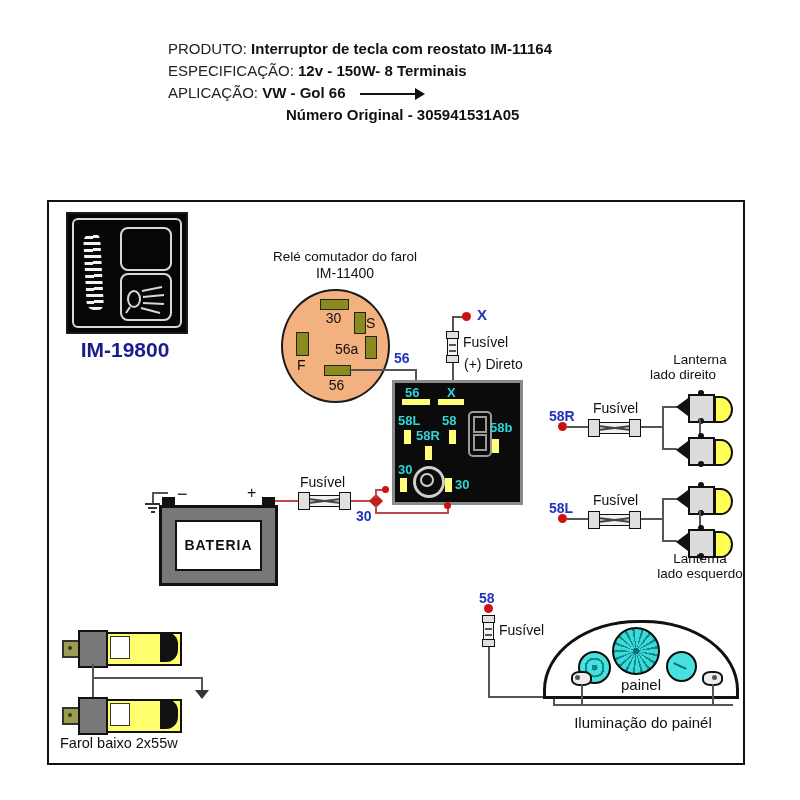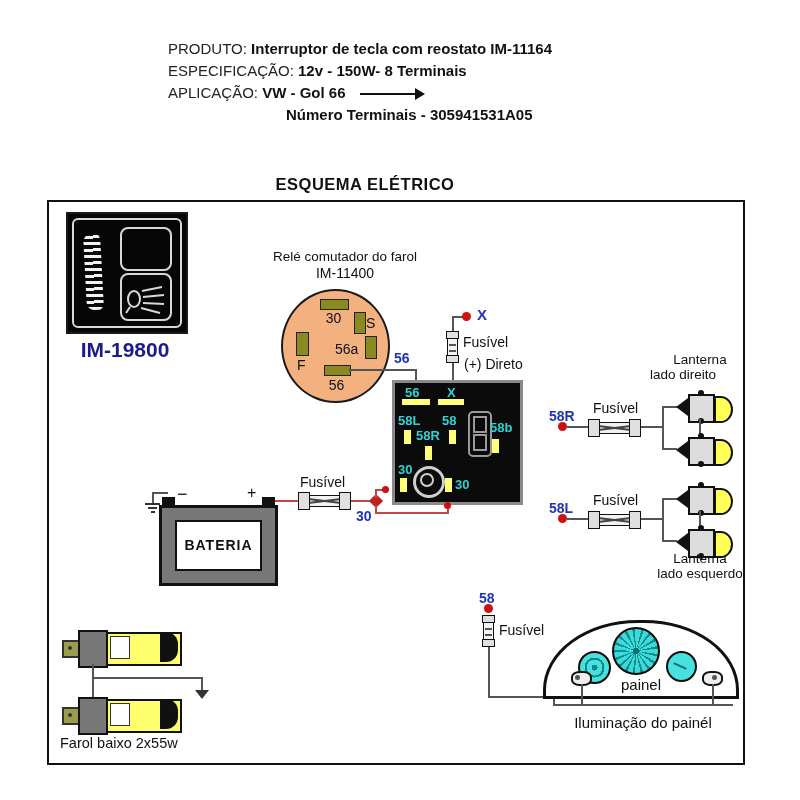--- a/index.html
+++ b/index.html
@@ -67,25 +67,24 @@
     <div>
       <span style="color:#222;">ESPECIFICAÇÃO:</span>
       <span style="font-weight:bold;">12v - 150W- 8 Terminais</span>
     </div>
     <div>
       <span style="color:#222;">APLICAÇÃO:</span>
       <span style="font-weight:bold;">VW - Gol 66</span>
       <span class="arrowline"></span>
     </div>
     <div style="padding-left:118px;">
-      <span style="font-weight:bold;">Número Terminais - 305941531A05</span>
-    </div>
-  </div>
-
-  <div class="abs" style="left:240px;top:175px;width:250px;text-align:center;font-size:16.5px;font-weight:bold;letter-spacing:.5px;">ESQUEMA ELÉTRICO</div>
+      <span style="font-weight:bold;">Número Original - 305941531A05</span>
+    </div>
+  </div>
+
 
   <div class="abs" style="left:47px;top:200px;width:694px;height:561px;border:2px solid #111;"></div>
 
   <div class="abs" style="left:66px;top:212px;width:118px;height:118px;background:#060606;border:2px solid #1a1a1a;">
     <div class="abs" style="left:4px;top:4px;right:4px;bottom:4px;border:2px solid #d8d8d8;border-radius:6px;"></div>
     <div class="abs" style="left:17px;top:20px;width:17px;height:76px;border-radius:45% 25% 25% 45%/10%;transform:rotate(-3deg);
                 background:repeating-linear-gradient(0deg,#f2f2f2 0 3px,#0a0a0a 3px 6.5px);"></div>
     <div class="abs" style="left:52px;top:13px;width:48px;height:40px;border:2.5px solid #d8d8d8;border-radius:8px;background:#060606;"></div>
     <div class="abs" style="left:52px;top:59px;width:48px;height:44px;border:2.5px solid #d8d8d8;border-radius:8px;background:#060606;">
       <svg width="46" height="40" viewBox="0 0 46 40" style="position:absolute;left:0;top:2px;">

